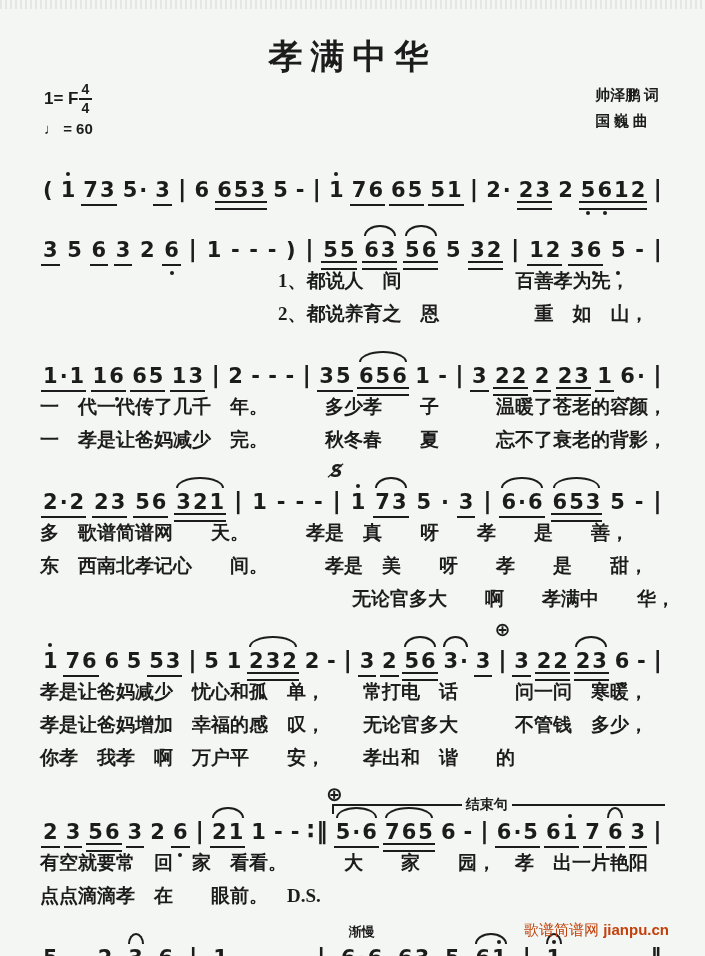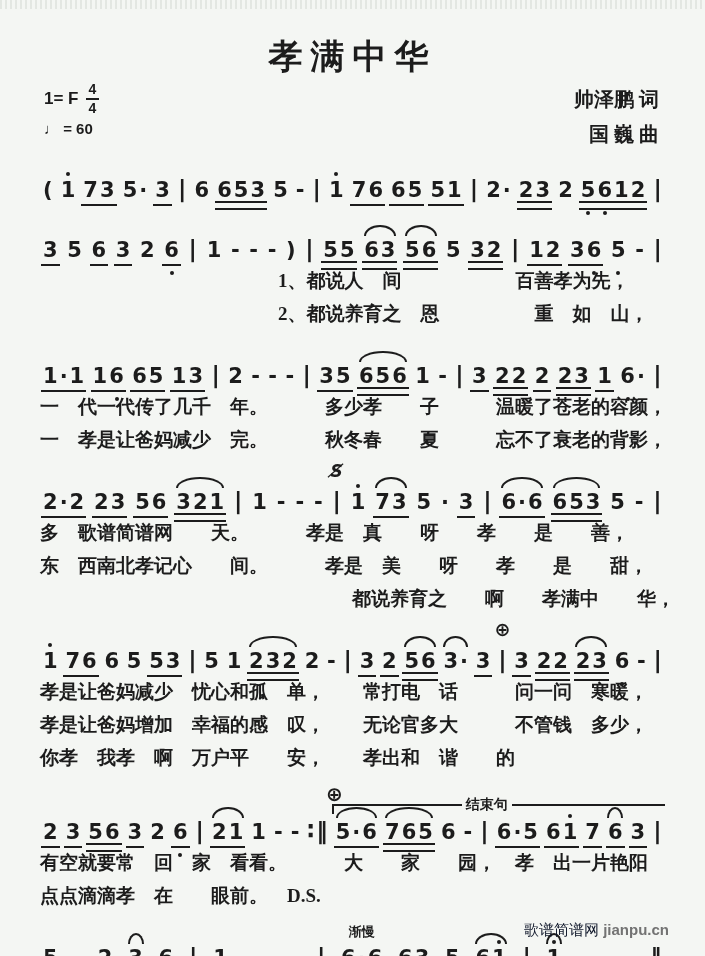--- a/index.html
+++ b/index.html
@@ -5,26 +5,26 @@
   html,body{margin:0;padding:0;background:#eef0ed;}
   .page{position:relative;width:705px;height:956px;margin:0 auto;background:#f4f6f3;overflow:hidden;
         font-family:"Liberation Sans","DejaVu Sans",sans-serif;color:#1c1c1c;}
   .texband{position:absolute;top:0;left:0;right:0;height:9px;
         background:repeating-linear-gradient(90deg,#dfe3de 0 2px,#f4f6f3 2px 5px);opacity:.8;}
 
   .title{margin:34px 0 2px;text-align:center;font-size:34px;font-weight:bold;letter-spacing:8px;
         font-family:"Liberation Serif","DejaVu Serif",serif;}
   .hdr{display:flex;justify-content:space-between;align-items:flex-start;padding:0 46px 0 44px;height:60px;}
   .keyblock{font-size:17px;font-weight:bold;line-height:1.5;}
-  .keyline{display:flex;align-items:center;gap:7px;}
+  .keyline{display:flex;align-items:center;gap:0;}
   .frac{display:inline-flex;flex-direction:column;font-size:14px;line-height:1.05;text-align:center;}
   .frac .ftop{border-bottom:2px solid #1c1c1c;padding:0 3px 1px;}
   .frac .fbot{padding-top:1px;}
   .tempoline{font-size:15px;font-weight:bold;margin-top:3px;}
-  .credits{text-align:right;font-size:20px;font-weight:bold;line-height:1.75;
+  .credits{font-size:15px;font-weight:bold;line-height:1.75;
         font-family:"Liberation Serif","DejaVu Serif",serif;}
 
   #score{padding:0 40px;}
   .sys{margin-top:2px;}
   .noteline{display:flex;justify-content:space-between;align-items:flex-end;height:34px;margin-top:26px;}
   .tok{position:relative;display:inline-flex;align-items:flex-end;margin:0 2px;
         font-size:21px;font-weight:700;font-family:"DejaVu Sans","Liberation Sans",sans-serif;}
   .grp{position:relative;display:inline-flex;}
   .ch{position:relative;display:inline-block;padding:0 1px;line-height:1.1;}
   .ch.hi::before{content:"";position:absolute;top:-7px;left:50%;transform:translateX(-50%);
@@ -51,22 +51,22 @@
   .ending{position:relative;margin:16px 0 -34px 292px;height:30px;}
   .coda-glyph{position:absolute;left:-6px;top:-6px;font-size:20px;font-weight:bold;}
   .brkt{position:absolute;left:0;right:0;top:16px;display:flex;align-items:flex-start;}
   .brkt .tick{width:2px;height:10px;background:#1c1c1c;}
   .brkt .bl{flex:1;height:2px;background:#1c1c1c;margin-top:0;}
   .brkt .lbl{font-size:14px;font-weight:bold;line-height:1;padding:0 4px;transform:translateY(-6px);
         font-family:"Liberation Serif","DejaVu Serif",serif;}
   .brkt .bl.right{flex:1.2;}
 
   .footer{position:absolute;right:36px;bottom:16px;font-size:15px;}
-  .footer .site{color:#0f172a;}
-  .footer .url{color:#737373;font-weight:bold;}
+  .footer .site{color:#c2410c;}
+  .footer .url{color:#c2410c;font-weight:bold;}
 </style>
 </head>
 <body>
 
 <div class="page">
   <div class="texband"></div>
 
   <h1 class="title">孝满中华</h1>
 
   <div class="hdr">
@@ -580,21 +580,21 @@
             </span>
           </span>
           <span class="tok bar">
             <span class="grp">
               <span class="ch">|</span>
             </span>
           </span>
         </div>
         <div class="lyr">多　歌谱简谱网　　天。　　　孝是　真　　呀　　孝　　是　　善，</div>
         <div class="lyr">东　西南北孝记心　　间。　　　孝是　美　　呀　　孝　　是　　甜，</div>
-        <div class="lyr" style="margin-left: 312px;">都说养育之　　啊　　孝满中　　华，</div>
+        <div class="lyr" style="margin-left: 312px;">无论官多大　　啊　　孝满中　　华，</div>
       </div>
       <div class="sys" id="sysD">
         <div class="noteline">
           <span class="tok">
             <span class="grp">
               <span class="ch hi">1</span>
             </span>
           </span>
           <span class="tok u1">
             <span class="grp">

